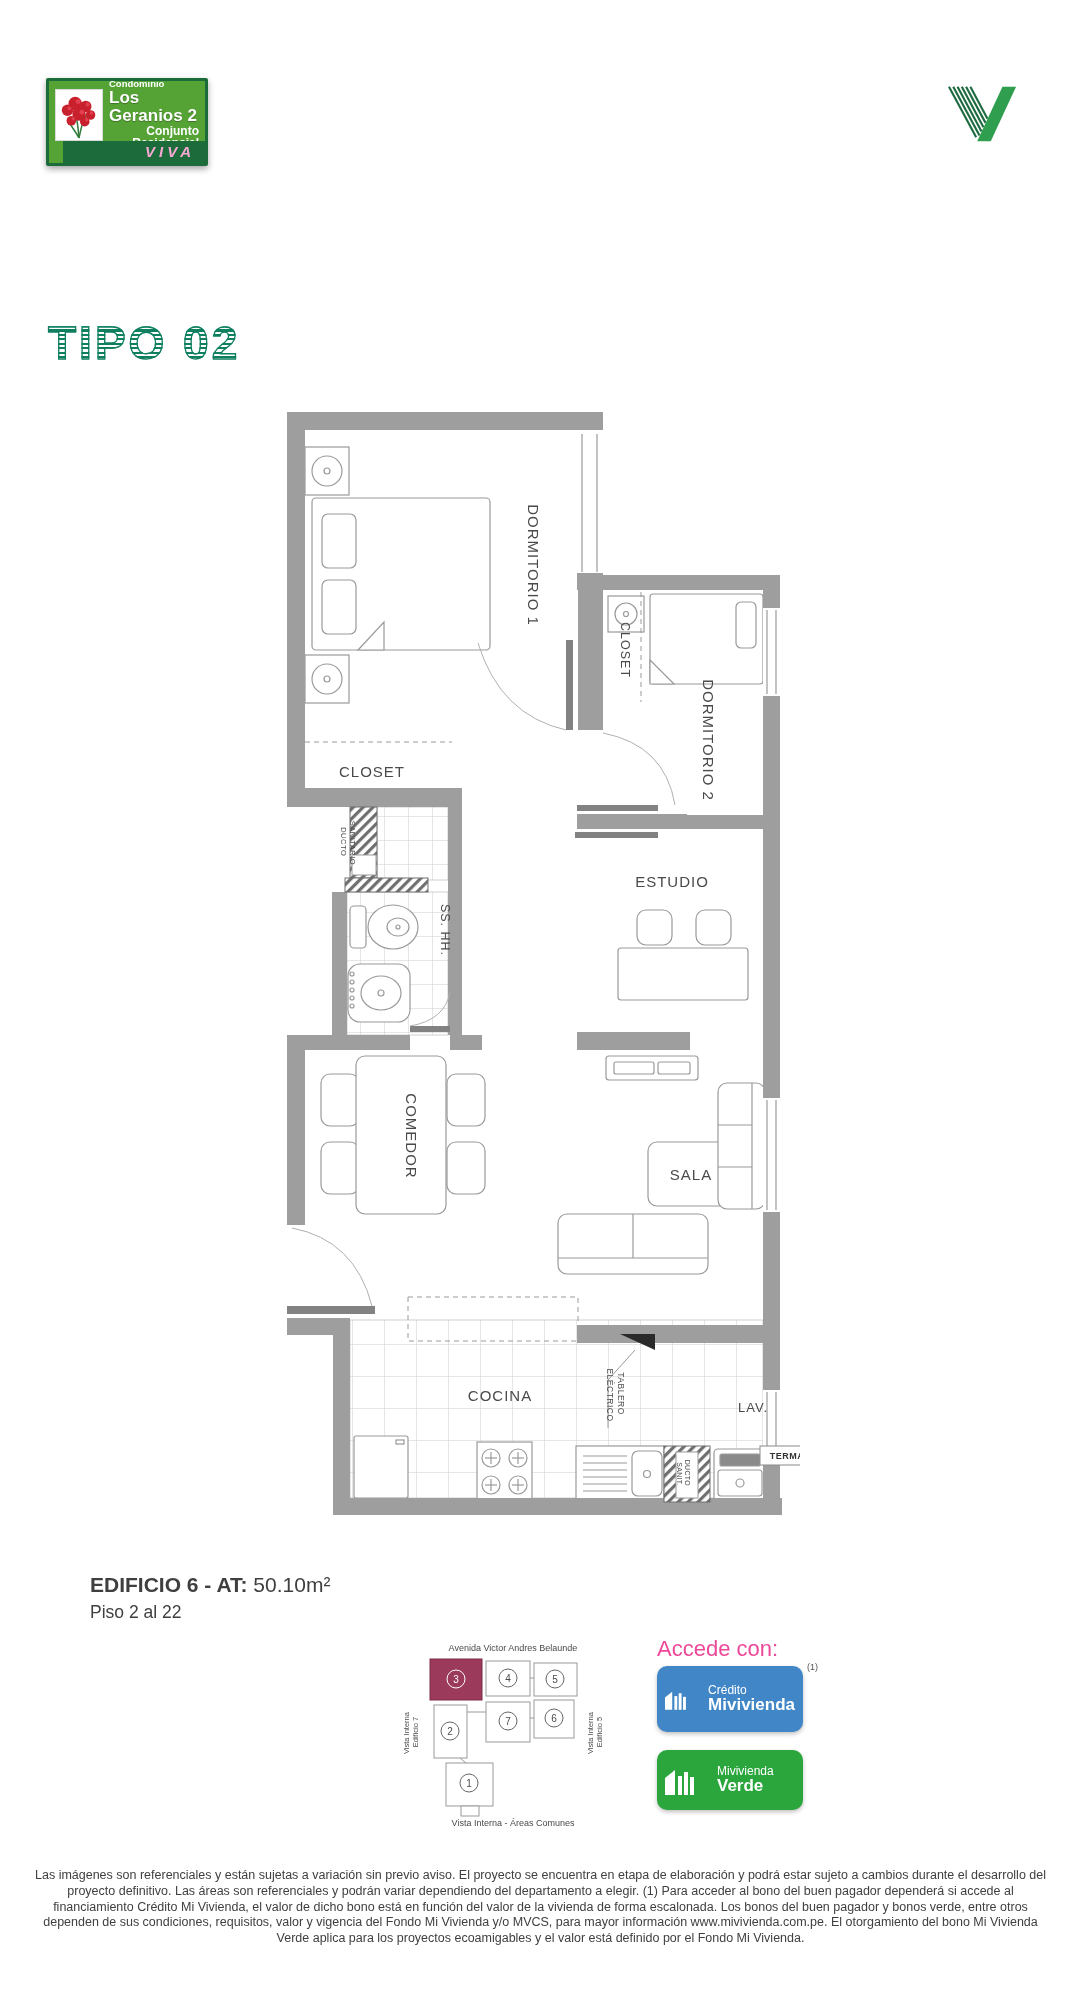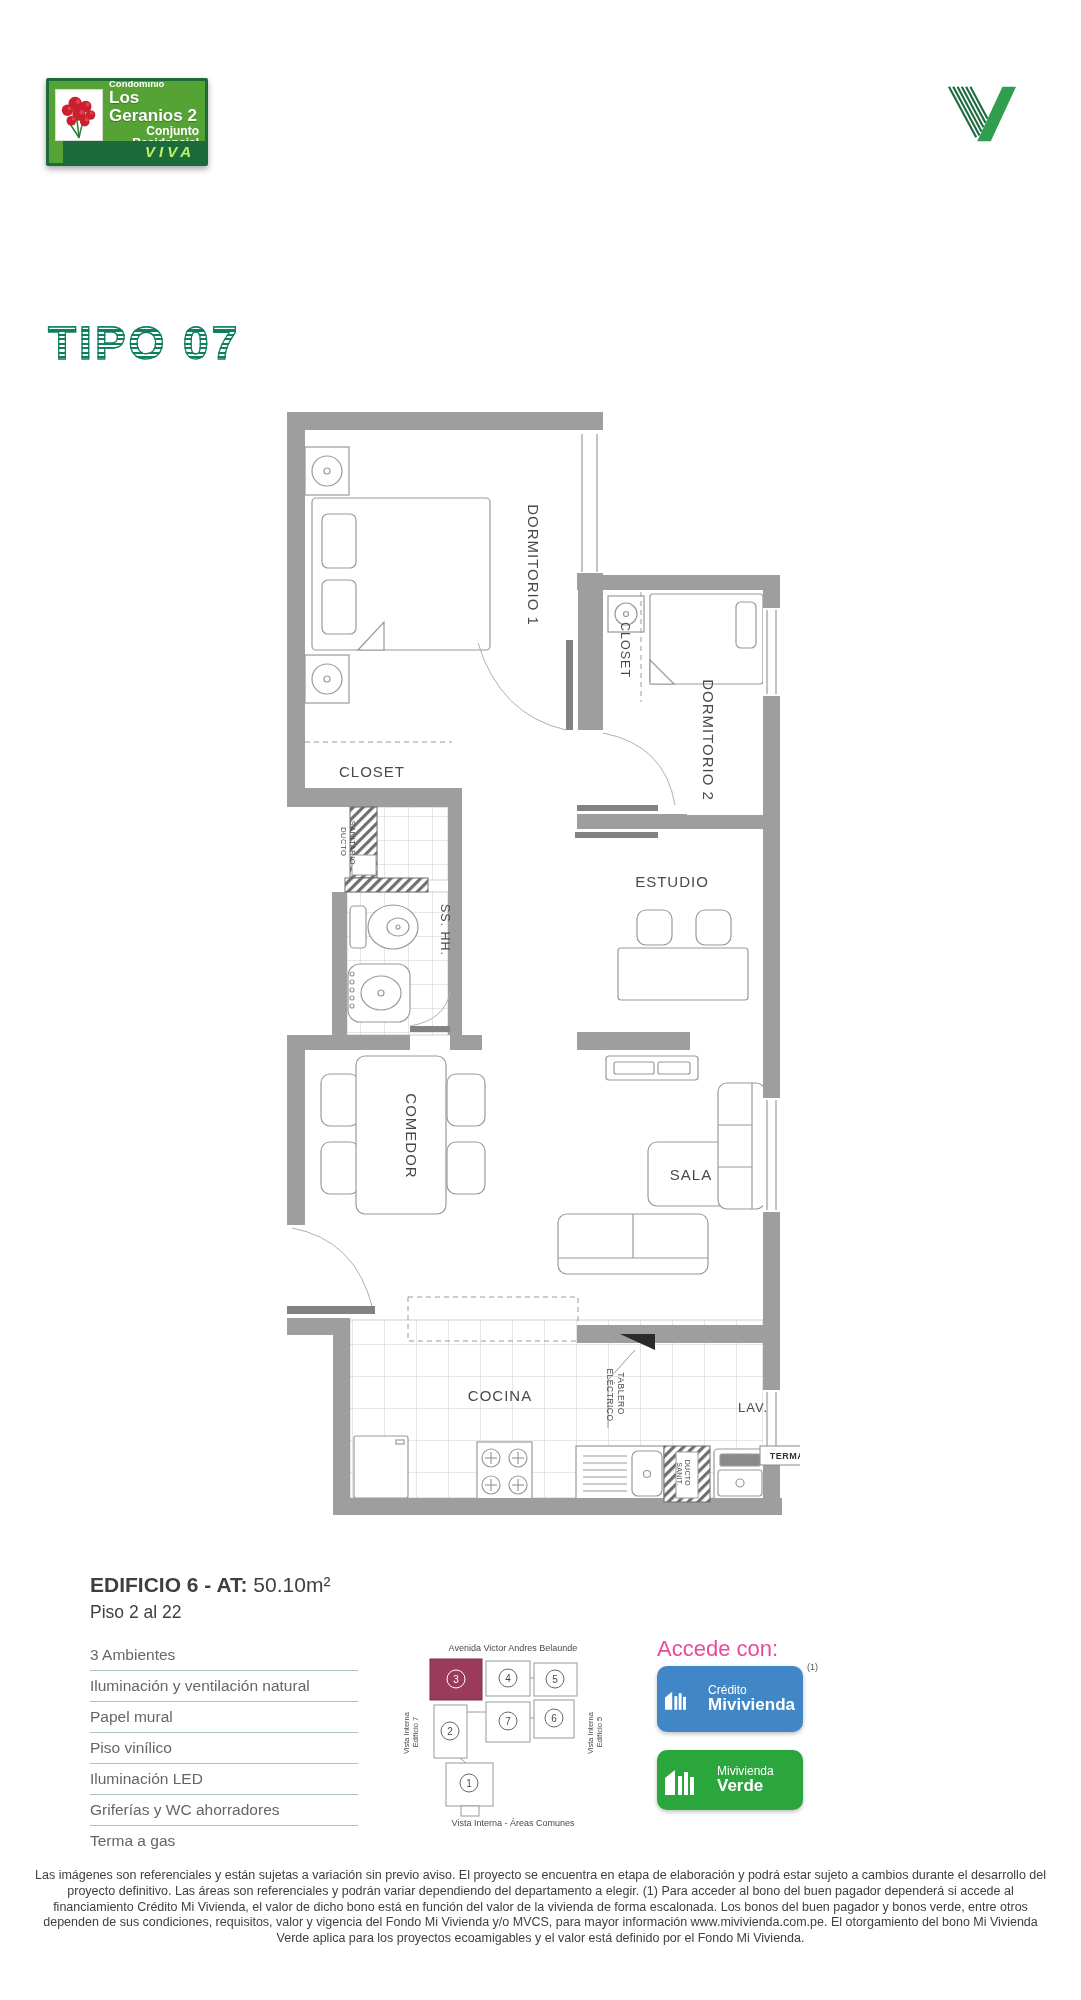--- a/index.html
+++ b/index.html
@@ -10,21 +10,21 @@
   .badge { position:absolute; left:46px; top:78px; width:162px; height:88px;
            background:#55a335; border:3px solid #1b6c3a; border-radius:2px;
            box-shadow:0 3px 6px rgba(0,0,0,.35); overflow:hidden; }
   .badge-main { display:flex; align-items:center; height:63px; padding:4px 6px 0 6px; gap:6px; }
   .badge-flower { width:48px; height:52px; background:#fff; border:1px solid #d9d9d9; flex:0 0 auto; }
   .badge-text { color:#fff; line-height:1.05; width:100%; }
   .badge-top { font-size:9.5px; font-weight:700; }
   .badge-name { font-size:17px; font-weight:700; text-shadow:0 1px 1px rgba(0,0,0,.3); }
   .badge-sub { font-size:12px; font-weight:700; text-align:right; }
   .badge-bar { position:absolute; left:14px; right:0; bottom:0; height:22px; background:#1b6c3a;
-               color:#bef264; font-weight:700; font-size:15px; letter-spacing:4px; font-style:italic;
+               color:#f9a8d4; font-weight:700; font-size:15px; letter-spacing:4px; font-style:italic;
                text-align:right; padding:2px 10px 0 0; }
 
   .vlogo { position:absolute; left:948px; top:86px; width:70px; height:58px; }
 
   
   .title-main { position:absolute; left:46px; top:243px; font-size:64px; font-weight:700;
                 letter-spacing:-1px; color:#066a4c; }
   .title-sub { position:absolute; left:48px; top:316px; font-size:46px; font-weight:700; letter-spacing:3px;
                color:transparent;
                background:repeating-linear-gradient(180deg,#0e7f5f 0 2px, rgba(255,255,255,0) 2px 4.5px);
@@ -109,21 +109,21 @@
       <line x1="1" y1="0" x2="29" y2="52"></line>
       <line x1="5.4" y1="0" x2="32.4" y2="50.2"></line>
       <line x1="9.8" y1="0" x2="34.5" y2="45.9"></line>
       <line x1="14.2" y1="0" x2="36.5" y2="41.5"></line>
       <line x1="18.6" y1="0" x2="38.6" y2="37.1"></line>
       <line x1="23" y1="0" x2="40.6" y2="32.8"></line>
     </g>
     <polygon points="56,0 70,0 44,56 30,56" fill="#2f9e4f"></polygon>
   </svg>
 
-  <div class="title-sub">TIPO 07</div>
+  <div class="title-sub">TIPO 02</div>
 
   <svg class="plan" viewBox="270 400 530 1120">
     <defs>
       <pattern id="tile" width="32" height="32" patternUnits="userSpaceOnUse">
         <path d="M32 0H0V32" fill="none" stroke="#cdcdcd" stroke-width="1"></path>
       </pattern>
       <pattern id="tileS" width="24" height="24" patternUnits="userSpaceOnUse">
         <path d="M24 0H0V24" fill="none" stroke="#cdcdcd" stroke-width="1"></path>
       </pattern>
       <pattern id="hatch" width="7" height="7" patternUnits="userSpaceOnUse" patternTransform="rotate(45)">
@@ -335,29 +335,20 @@
       <rect x="760" y="1446" width="54" height="19" fill="#ffffff" stroke="#8a8a8a" stroke-width="1"></rect>
       <text x="787" y="1459" font-size="9" font-weight="bold" fill="#333" text-anchor="middle" letter-spacing="0.5">TERMA</text>
     </g>
   </svg>
 
   <div class="info">
     <div class="info-h">
       <b>EDIFICIO 6 - AT:</b><span> 50.10m²</span>
     </div>
     <div class="info-floors">Piso 2 al 22</div>
-    <ul class="features">
-      <li>3 Ambientes</li>
-      <li>Iluminación y ventilación natural</li>
-      <li>Papel mural</li>
-      <li>Piso vinílico</li>
-      <li>Iluminación LED</li>
-      <li>Griferías y WC ahorradores</li>
-      <li>Terma a gas</li>
-    </ul>
   </div>
 
   <svg class="siteplan" viewBox="393 1632 224 200" font-family="Liberation Sans, sans-serif">
     <text x="513" y="1651" font-size="9" fill="#4a4a4a" text-anchor="middle">Avenida Victor Andres Belaunde</text>
 
     <g fill="#ffffff" stroke="#9a9a9a" stroke-width="1">
       <rect x="486" y="1661" width="44" height="35"></rect>
       <rect x="534" y="1663" width="43" height="33"></rect>
       <rect x="434" y="1705" width="33" height="53"></rect>
       <rect x="486" y="1702" width="44" height="40"></rect>

